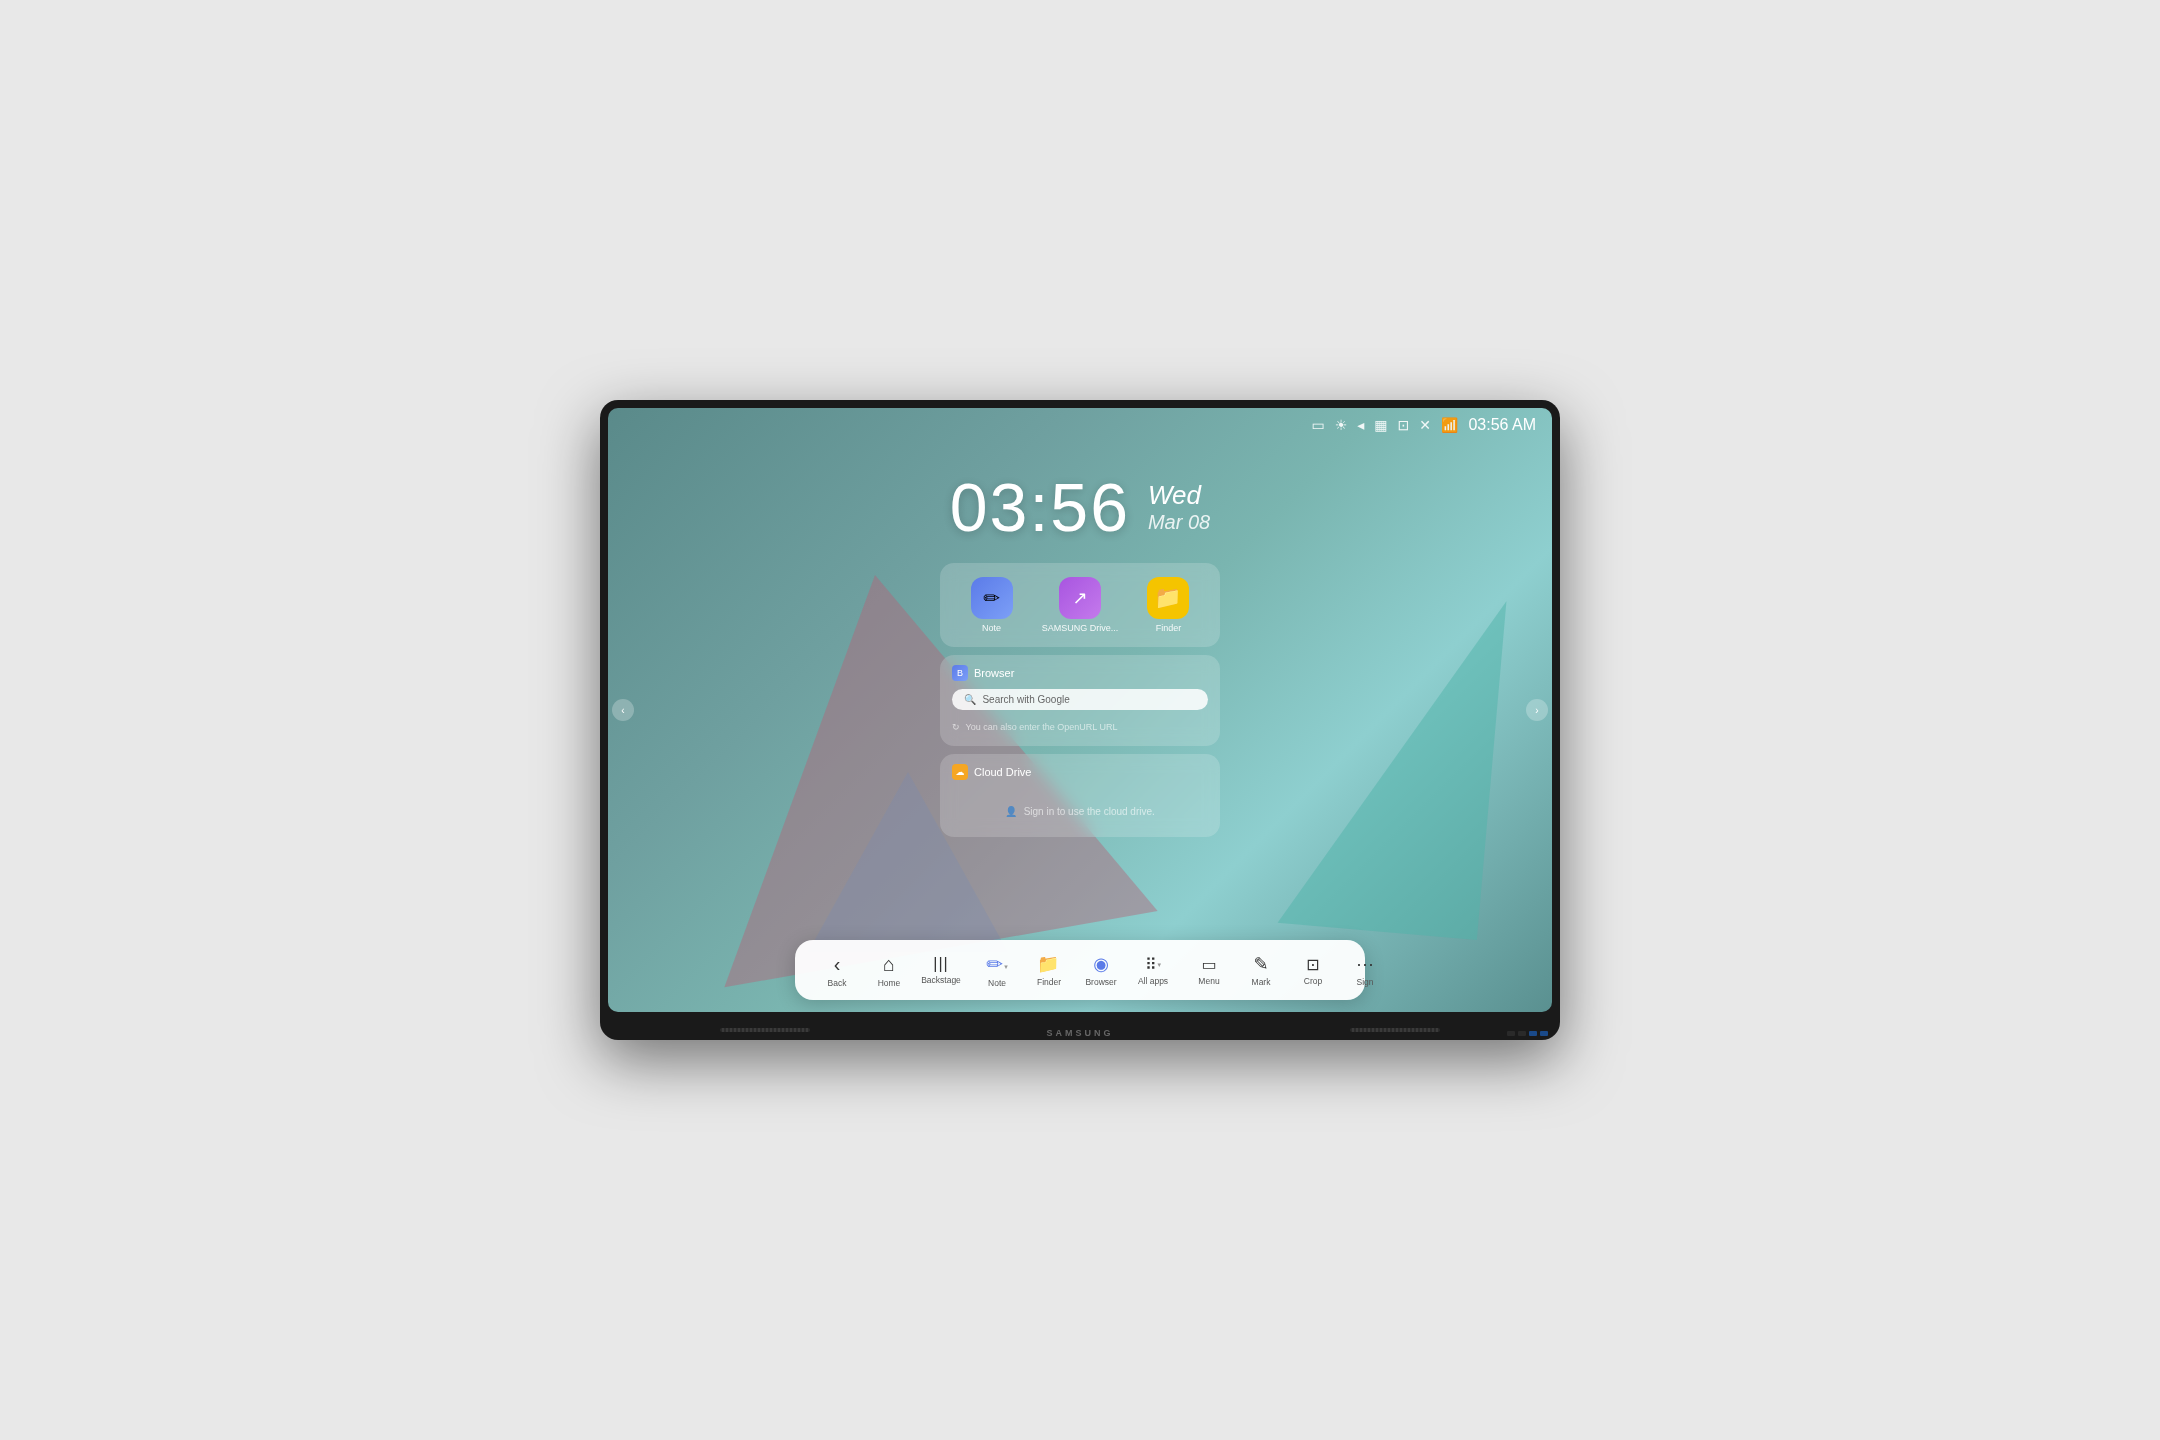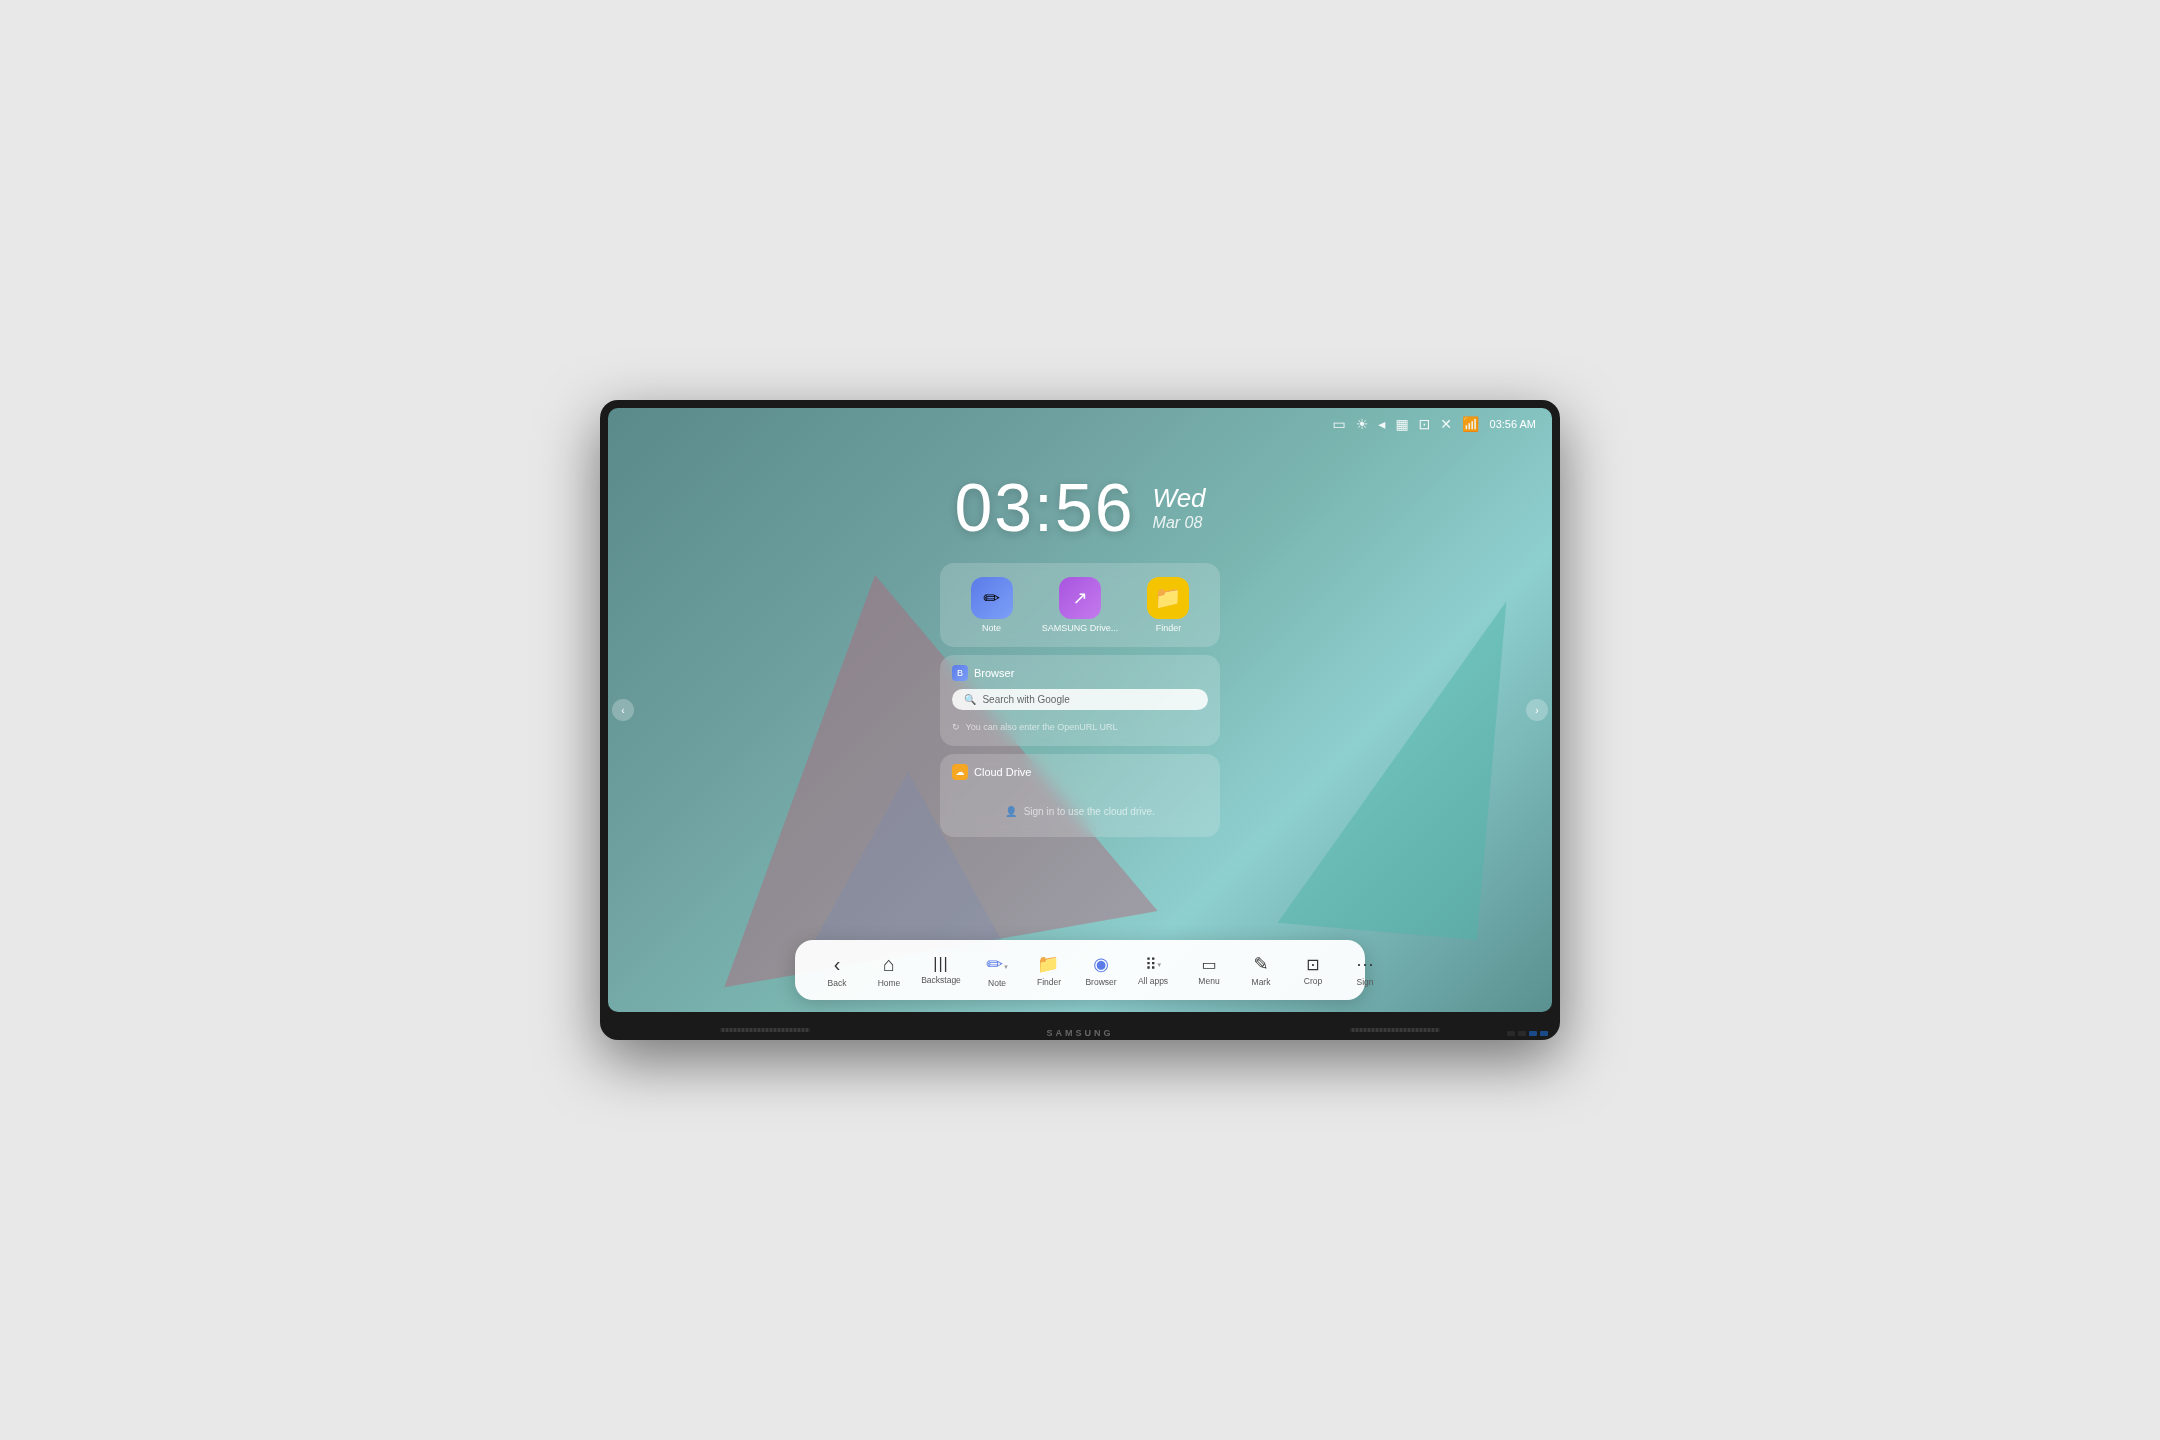--- a/index.html
+++ b/index.html
@@ -72,21 +72,21 @@
       align-items: center;
       gap: 10px;
       color: white;
       font-size: 11px;
     }
     .status-icon {
       opacity: 0.9;
       font-size: 14px;
     }
     .status-time {
-      font-size: 11px;
+      font-size: 16px;
       font-weight: 500;
       color: white;
     }
 
     
     .clock-area {
       position: absolute;
       top: 60px;
       left: 50%;
       transform: translateX(-50%);
@@ -105,21 +105,21 @@
       display: flex;
       flex-direction: column;
       align-items: flex-start;
       font-style: italic;
     }
     .clock-day {
       font-size: 26px;
       font-weight: 300;
     }
     .clock-date {
-      font-size: 16px;
+      font-size: 20px;
       font-weight: 300;
       opacity: 0.85;
     }
 
     
     .widgets-container {
       position: absolute;
       top: 155px;
       left: 50%;
       transform: translateX(-50%);

